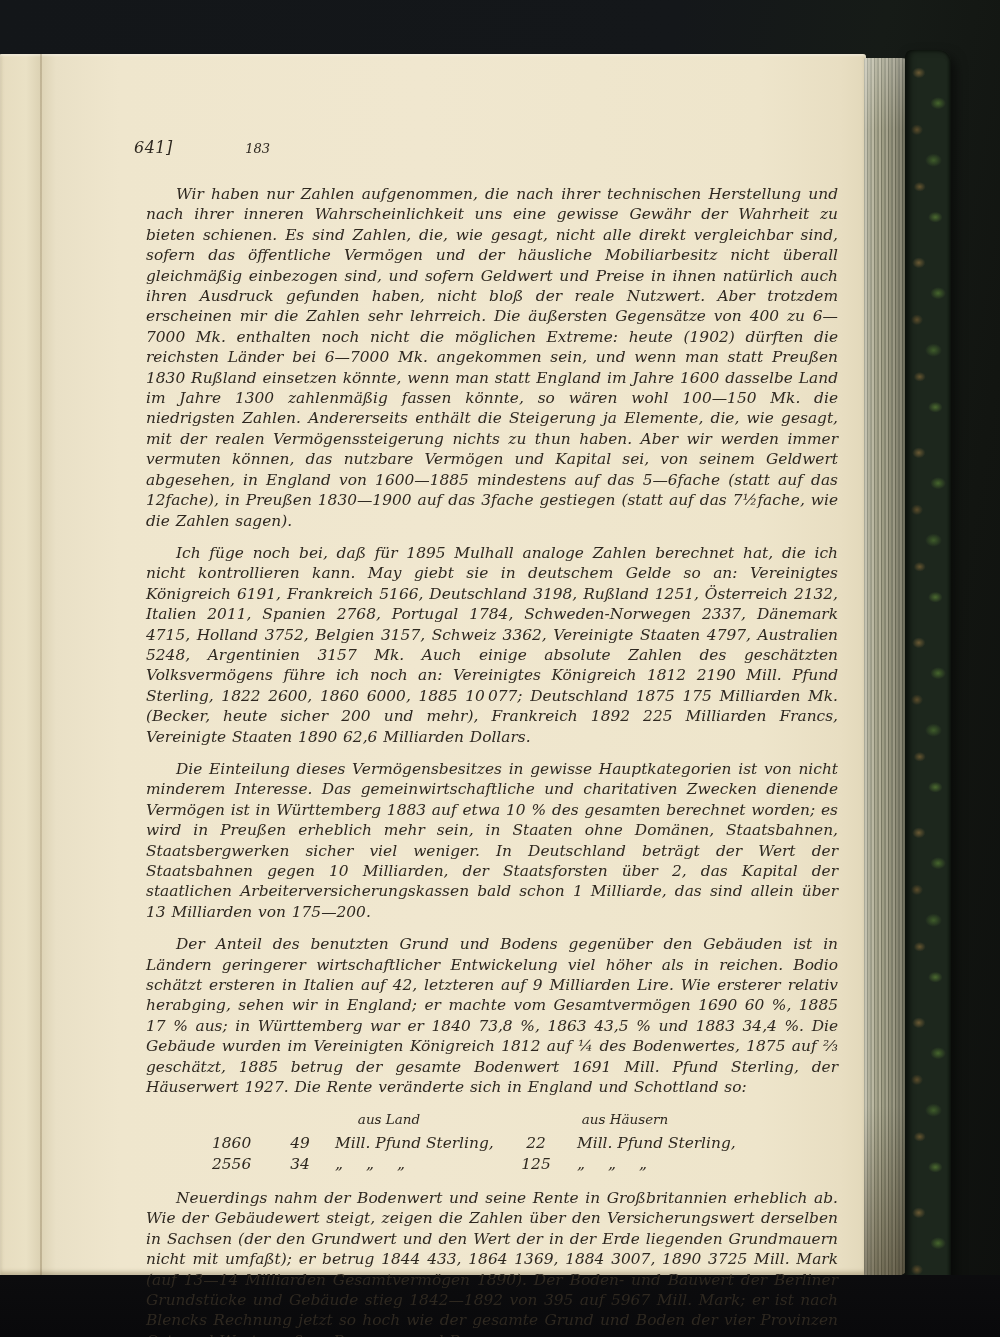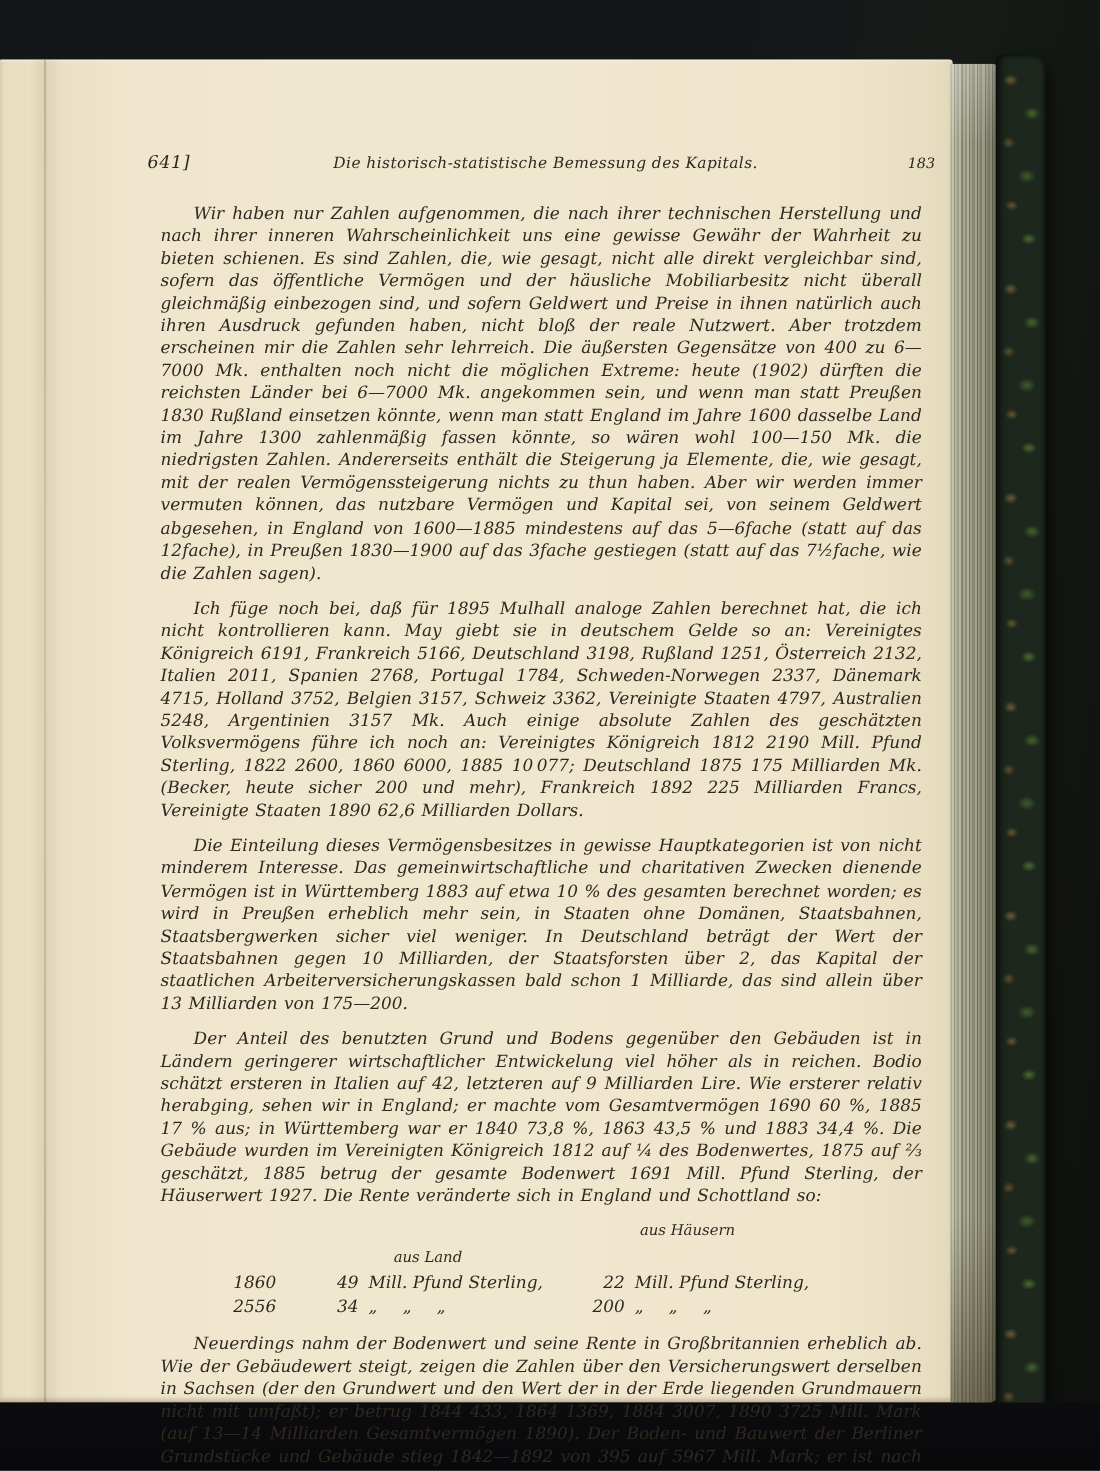--- a/index.html
+++ b/index.html
@@ -74,54 +74,53 @@
   .rent-table{
     margin:8px 0 9px 78px;
     display:grid;
     grid-template-columns:62px 52px 178px 64px 178px;
     font-size:15.4px;line-height:21.5px;
   }
   .rt-head{font-size:13.5px;text-align:center;padding-bottom:2px;}
   .rt-head.land{grid-column:2 / 4;}
   .rt-head.houses{grid-column:4 / 6;}
   .rt-year{grid-column:1;}
-  .rt-num{text-align:right;}
+  .rt-num{text-align:center;}
   .rt-unit{padding-left:9px;}
 </style>
 </head>
 <body>
 
 <div class="page"></div>
 <div class="edge-stack"></div>
 <div class="cover"></div>
 <div class="floor-shadow"></div>
 
 <div class="content">
   <div class="header-row">
     <span class="folio">641]</span>
-    <span class="running-title">Die historisch-statistische Bemessung des Kapitals.</span>
     <span class="page-num">183</span>
   </div>
 
   <p class="body-par">Wir haben nur Zahlen aufgenommen, die nach ihrer technischen Herstellung und nach ihrer inneren Wahrscheinlichkeit uns eine gewisse Gewähr der Wahrheit zu bieten schienen. Es sind Zahlen, die, wie gesagt, nicht alle direkt vergleichbar sind, sofern das öffentliche Vermögen und der häusliche Mobiliarbesitz nicht überall gleichmäßig einbezogen sind, und sofern Geldwert und Preise in ihnen natürlich auch ihren Ausdruck gefunden haben, nicht bloß der reale Nutzwert. Aber trotzdem erscheinen mir die Zahlen sehr lehrreich. Die äußersten Gegensätze von 400 zu 6—7000 Mk. enthalten noch nicht die möglichen Extreme: heute (1902) dürften die reichsten Länder bei 6—7000 Mk. angekommen sein, und wenn man statt Preußen 1830 Rußland einsetzen könnte, wenn man statt England im Jahre 1600 dasselbe Land im Jahre 1300 zahlenmäßig fassen könnte, so wären wohl 100—150 Mk. die niedrigsten Zahlen. Andererseits enthält die Steigerung ja Elemente, die, wie gesagt, mit der realen Vermögenssteigerung nichts zu thun haben. Aber wir werden immer vermuten können, das nutzbare Vermögen und Kapital sei, von seinem Geldwert abgesehen, in England von 1600—1885 mindestens auf das 5—6fache (statt auf das 12fache), in Preußen 1830—1900 auf das 3fache gestiegen (statt auf das 7½fache, wie die Zahlen sagen).</p>
   <p class="body-par">Ich füge noch bei, daß für 1895 Mulhall analoge Zahlen berechnet hat, die ich nicht kontrollieren kann. May giebt sie in deutschem Gelde so an: Vereinigtes Königreich 6191, Frankreich 5166, Deutschland 3198, Rußland 1251, Österreich 2132, Italien 2011, Spanien 2768, Portugal 1784, Schweden-Norwegen 2337, Dänemark 4715, Holland 3752, Belgien 3157, Schweiz 3362, Vereinigte Staaten 4797, Australien 5248, Argentinien 3157 Mk. Auch einige absolute Zahlen des geschätzten Volksvermögens führe ich noch an: Vereinigtes Königreich 1812 2190 Mill. Pfund Sterling, 1822 2600, 1860 6000, 1885 10 077; Deutschland 1875 175 Milliarden Mk. (Becker, heute sicher 200 und mehr), Frankreich 1892 225 Milliarden Francs, Vereinigte Staaten 1890 62,6 Milliarden Dollars.</p>
   <p class="body-par">Die Einteilung dieses Vermögensbesitzes in gewisse Hauptkategorien ist von nicht minderem Interesse. Das gemeinwirtschaftliche und charitativen Zwecken dienende Vermögen ist in Württemberg 1883 auf etwa 10 % des gesamten berechnet worden; es wird in Preußen erheblich mehr sein, in Staaten ohne Domänen, Staatsbahnen, Staatsbergwerken sicher viel weniger. In Deutschland beträgt der Wert der Staatsbahnen gegen 10 Milliarden, der Staatsforsten über 2, das Kapital der staatlichen Arbeiterversicherungskassen bald schon 1 Milliarde, das sind allein über 13 Milliarden von 175—200.</p>
   <p class="body-par">Der Anteil des benutzten Grund und Bodens gegenüber den Gebäuden ist in Ländern geringerer wirtschaftlicher Entwickelung viel höher als in reichen. Bodio schätzt ersteren in Italien auf 42, letzteren auf 9 Milliarden Lire. Wie ersterer relativ herabging, sehen wir in England; er machte vom Gesamtvermögen 1690 60 %, 1885 17 % aus; in Württemberg war er 1840 73,8 %, 1863 43,5 % und 1883 34,4 %. Die Gebäude wurden im Vereinigten Königreich 1812 auf ¼ des Bodenwertes, 1875 auf ⅔ geschätzt, 1885 betrug der gesamte Bodenwert 1691 Mill. Pfund Sterling, der Häuserwert 1927. Die Rente veränderte sich in England und Schottland so:</p>
 
   <div class="rent-table">
+    <span class="rt-head land">aus Land</span>
     <span class="rt-head houses">aus Häusern</span>
-    <span class="rt-head land">aus Land</span>
 
     <span class="rt-year">1860</span>
     <span class="rt-num">49</span>
     <span class="rt-unit">Mill. Pfund Sterling,</span>
     <span class="rt-num">22</span>
     <span class="rt-unit">Mill. Pfund Sterling,</span>
 
     <span class="rt-year">2556</span>
     <span class="rt-num">34</span>
     <span class="rt-unit">„  „  „</span>
-    <span class="rt-num">200</span>
+    <span class="rt-num">125</span>
     <span class="rt-unit">„  „  „</span>
   </div>
 
   <p class="body-par">Neuerdings nahm der Bodenwert und seine Rente in Großbritannien erheblich ab. Wie der Gebäudewert steigt, zeigen die Zahlen über den Versicherungswert derselben in Sachsen (der den Grundwert und den Wert der in der Erde liegenden Grundmauern nicht mit umfaßt); er betrug 1844 433, 1864 1369, 1884 3007, 1890 3725 Mill. Mark (auf 13—14 Milliarden Gesamtvermögen 1890). Der Boden- und Bauwert der Berliner Grundstücke und Gebäude stieg 1842—1892 von 395 auf 5967 Mill. Mark; er ist nach Blencks Rechnung jetzt so hoch wie der gesamte Grund und Boden der vier Provinzen Ost- und Westpreußen, Pommern und Posen.</p>
 </div>
 
 </body></html>

